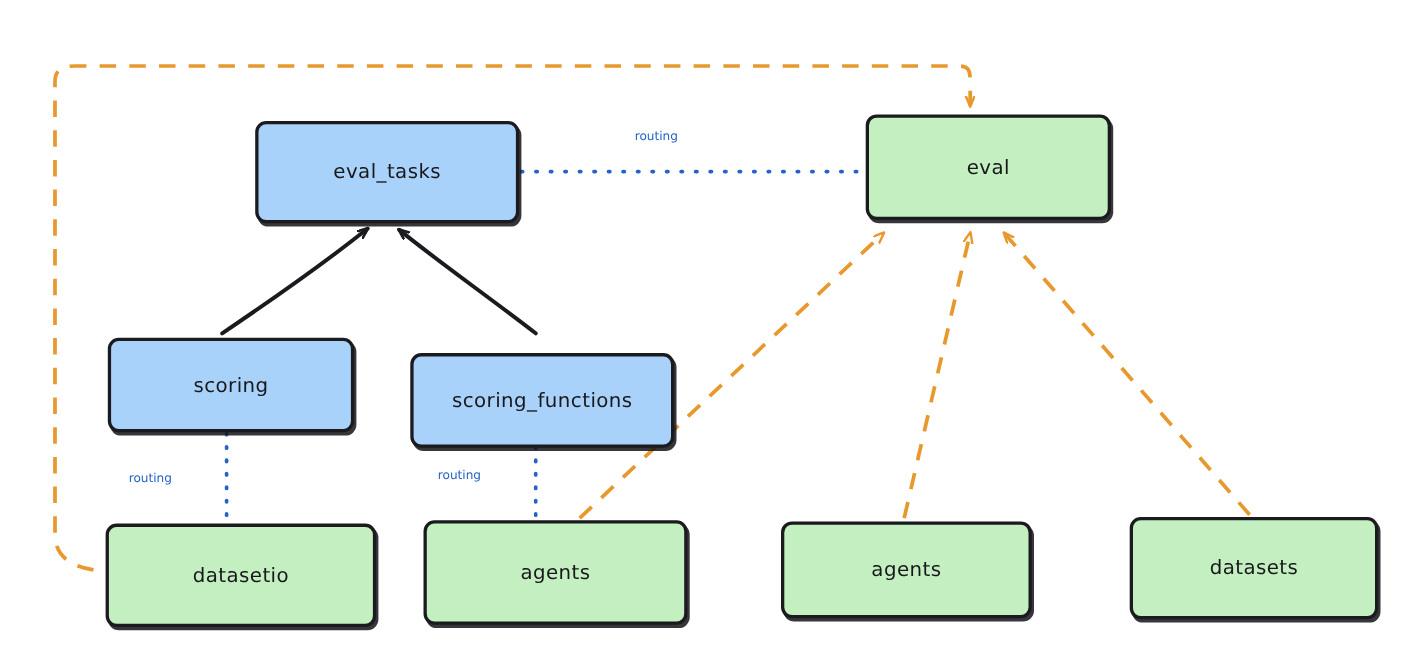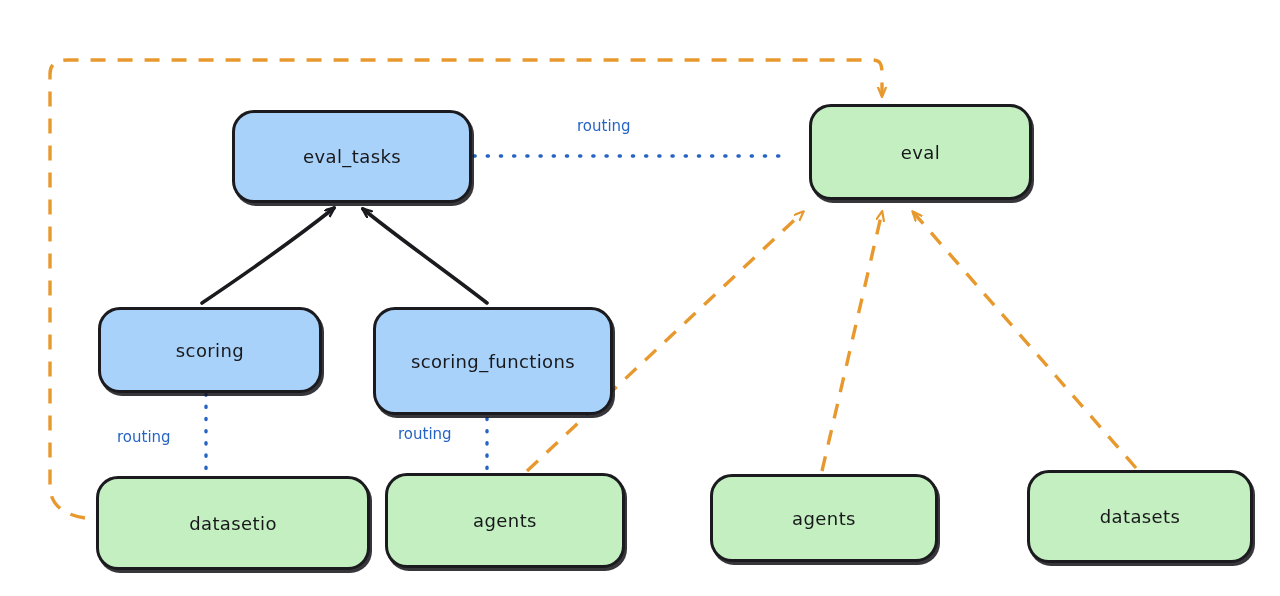--- a/index.html
+++ b/index.html
@@ -21,40 +21,40 @@
     position: absolute;
     left: 0;
     top: 0;
     width: 1280px;
     height: 596px;
   }
   .node {
     position: absolute;
     box-sizing: border-box;
     border: 3px solid #1b1b1f;
-    border-radius: 22px;
+    border-radius: 10px;
     display: flex;
     align-items: center;
     justify-content: center;
     box-shadow: 2px 3px 0 0 rgba(20,20,25,0.85);
   }
   .node-blue { background: #a9d2fb; }
   .node-green { background: #c3efc1; }
   .node-label {
     font-family: "DejaVu Sans", sans-serif;
     font-size: 18px;
     color: #18181b;
     letter-spacing: 0.4px;
     white-space: nowrap;
     pointer-events: none;
   }
   .edge-label {
     position: absolute;
     font-family: "DejaVu Sans", sans-serif;
-    font-size: 15px;
+    font-size: 11px;
     color: #2563c4;
     white-space: nowrap;
   }
 </style>
 </head>
 <body>
 
 <div id="diagram-root">
 
   <svg id="edge-layer" viewBox="0 0 1280 596">
@@ -96,33 +96,33 @@
 
     <g>
       <path d="M112,519 C 76,521 50,512 50,486 L50,74 C 50,64 56,60 68,60 L872,60 C 882,60 882,66 882,76 L882,96" fill="none" stroke="#e8992e" stroke-width="3.4" stroke-linecap="butt" stroke-dasharray="15 12" marker-end="url(#arrow-orange)"></path>
     </g>
   </svg>
 
   <div class="node node-blue" style="left:232px; top:110px; width:240px; height:93px;">
     <span class="node-label">eval_tasks</span>
   </div>
 
-  <div class="node node-green" style="left:809px; top:104px; width:223px; height:96px;">
+  <div class="node node-green" style="left:787px; top:104px; width:223px; height:96px;">
     <span class="node-label">eval</span>
   </div>
 
   <div class="node node-blue" style="left:98px; top:307px; width:224px; height:86px;">
     <span class="node-label">scoring</span>
   </div>
 
-  <div class="node node-blue" style="left:373px; top:307px; width:240px; height:108px;">
+  <div class="node node-blue" style="left:373px; top:321px; width:240px; height:86px;">
     <span class="node-label">scoring_functions</span>
   </div>
 
-  <div class="node node-green" style="left:96px; top:476px; width:274px; height:94px;">
+  <div class="node node-green" style="left:96px; top:476px; width:246px; height:94px;">
     <span class="node-label">datasetio</span>
   </div>
 
   <div class="node node-green" style="left:385px; top:473px; width:240px; height:95px;">
     <span class="node-label">agents</span>
   </div>
 
   <div class="node node-green" style="left:710px; top:474px; width:228px; height:88px;">
     <span class="node-label">agents</span>
   </div>

